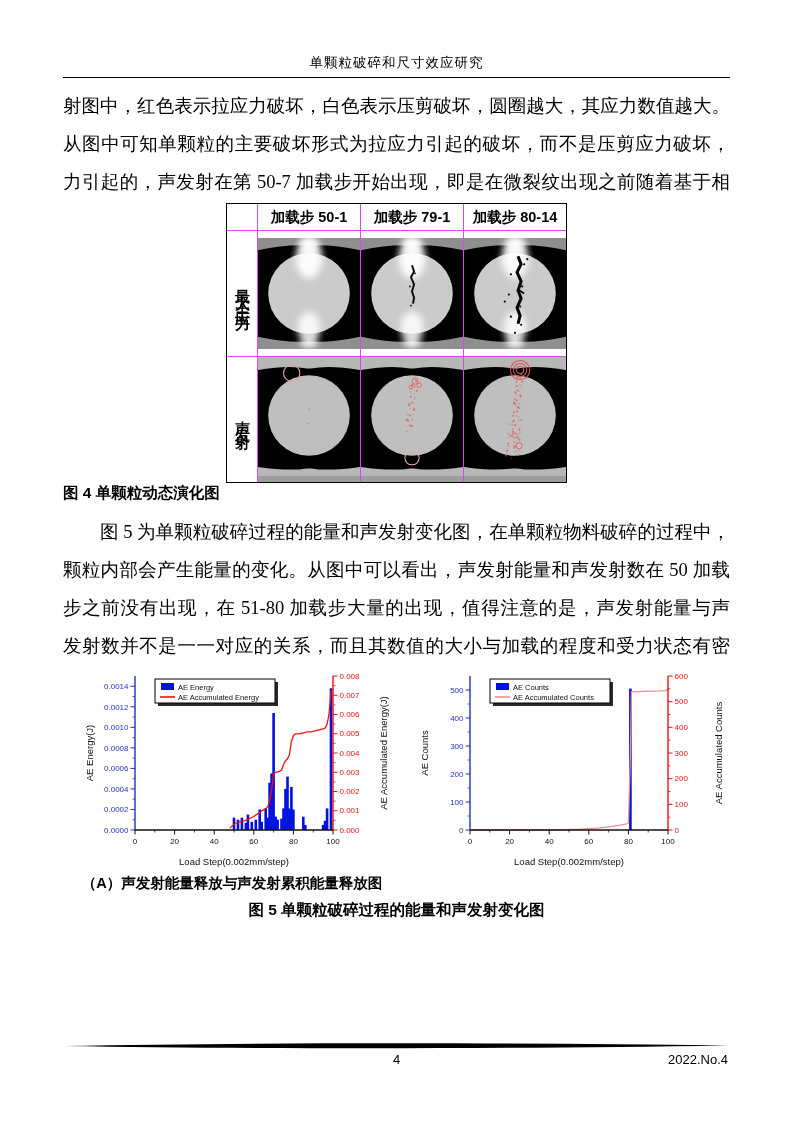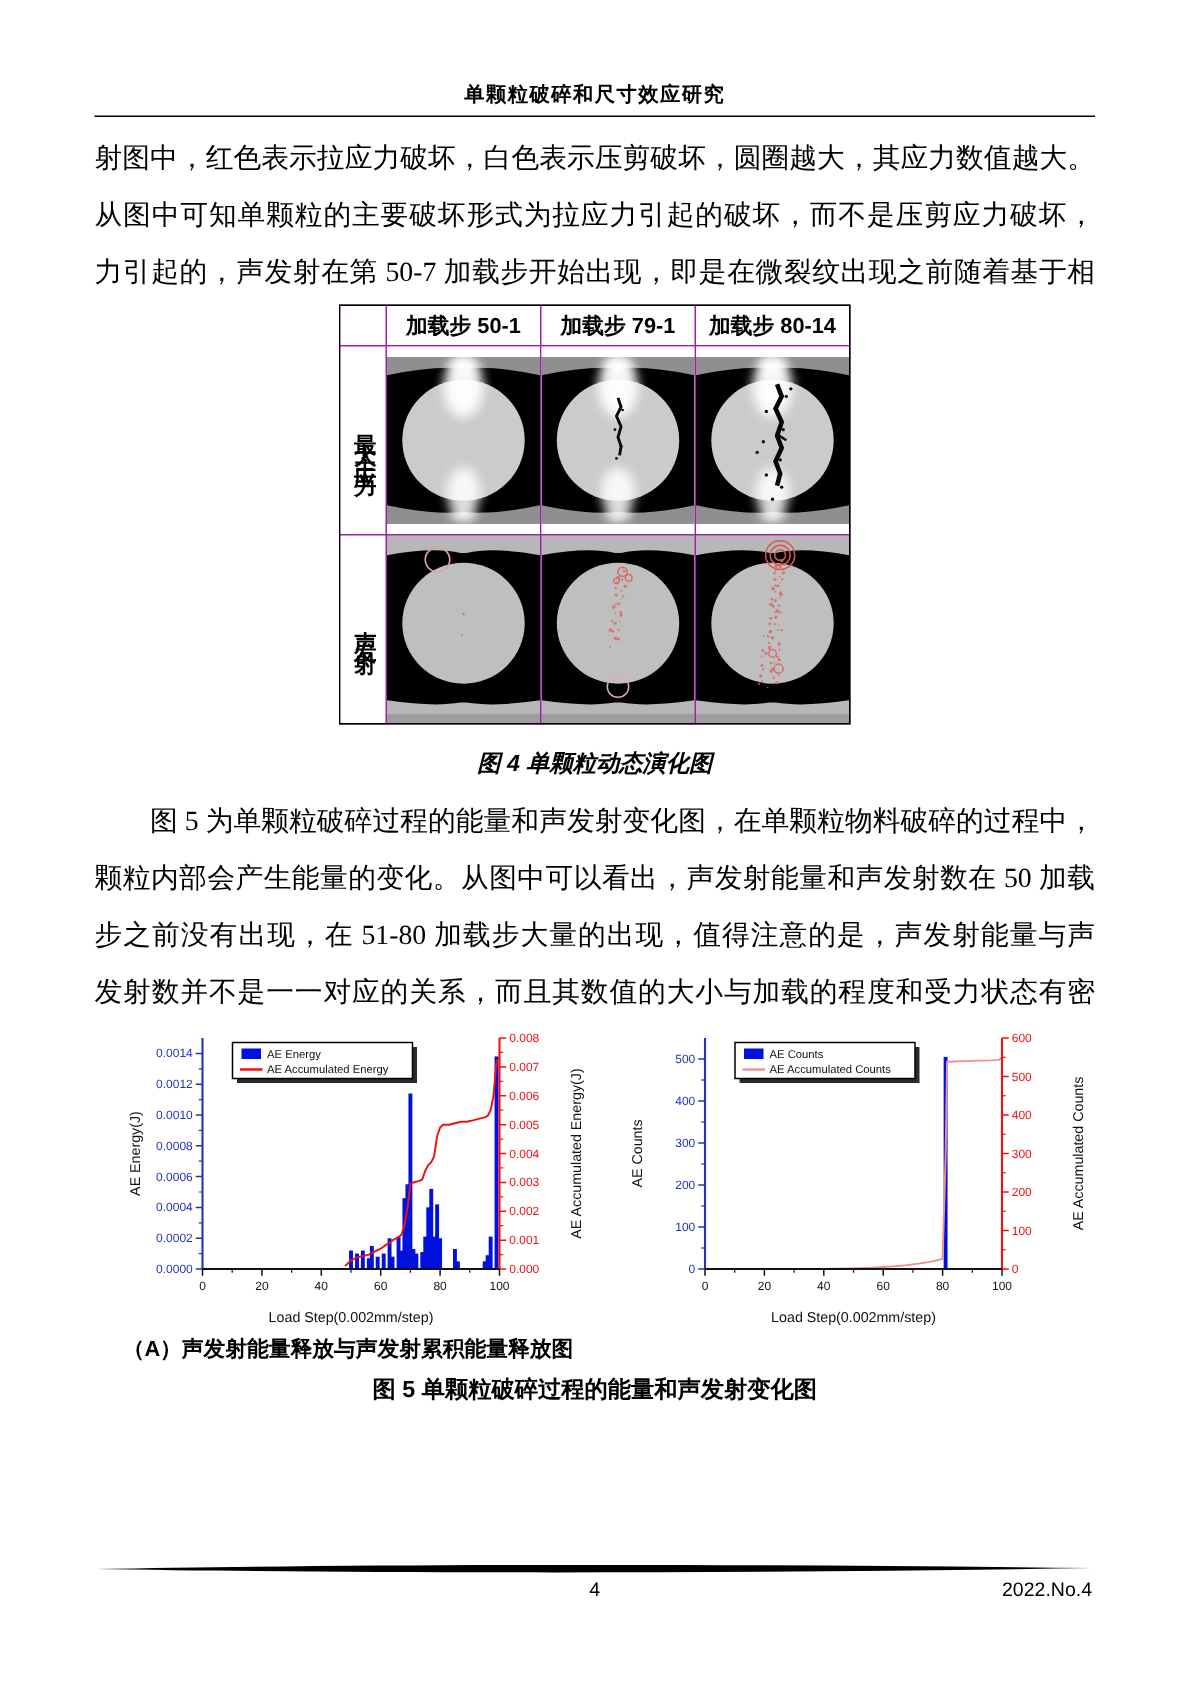--- a/index.html
+++ b/index.html
@@ -1,39 +1,39 @@
 <!DOCTYPE html>
 <html><head>
 <meta charset="utf-8">
 <style>
   html,body{margin:0;padding:0;}
   body{width:793px;height:1122px;background:#fff;overflow:hidden;
        font-family:"Liberation Serif",serif;color:#000;}
   .page{position:relative;width:793px;height:1122px;box-sizing:border-box;padding:0 63px;}
   
-  .hdr-title{padding-top:54px;text-align:center;font-size:13.5px;letter-spacing:1px;font-weight:bold;}
+  .hdr-title{padding-top:54px;text-align:center;font-size:13.5px;letter-spacing:1px;}
   .hdr-rule{border-bottom:1.6px solid #000;margin-top:5px;}
   
   .para{margin-top:9px;font-size:18.5px;line-height:38px;}
   .jline{text-align:justify;text-align-last:justify;}
   .jline.short{text-align-last:left;}
   .indent{text-indent:2em;}
   
   .fig4-wrap{margin-top:2px;}
   .fig4-table{display:grid;grid-template-columns:30px 102px 102px 102px;
-      border:1.6px solid #000;background:#a21caf;gap:1px;width:339px;margin:0 auto;}
+      border:1.6px solid #000;background:#d946ef;gap:1px;width:339px;margin:0 auto;}
   .fig4-table .cell{background:#fff;}
   .fig4-hcell{height:26px;display:flex;align-items:center;justify-content:center;
       font-family:"Liberation Sans",sans-serif;font-weight:bold;font-size:14.5px;}
   .fig4-rcell{display:flex;align-items:center;justify-content:center;
       font-family:"Liberation Sans",sans-serif;font-weight:bold;font-size:15px;
       writing-mode:vertical-rl;text-orientation:upright;letter-spacing:0.45em;}
   .fig4-img{display:block;width:102px;height:125px;}
-  .fig-caption{text-align:center;font-family:"Liberation Sans",sans-serif;
-      font-weight:600;font-size:15.5px;margin-top:16px;font-style:italic;}
+  .fig-caption{font-family:"Liberation Sans",sans-serif;
+      font-weight:600;font-size:15.5px;margin-top:0;}
   
   .charts{display:flex;justify-content:space-between;margin-top:3px;padding-left:20px;}
   .chart-block{width:312px;}
   .chart-svg{display:block;width:312px;height:202px;font-family:"Liberation Sans",sans-serif;}
   .subcaps{display:flex;justify-content:space-between;margin-top:4px;padding-left:4px;}
   .subcap{width:330px;text-align:center;font-family:Liberation Sans, sans-serif;
       font-weight:600;font-size:14.5px;}
   .fig5-cap{text-align:center;font-family:"Liberation Sans",sans-serif;
       font-weight:600;font-size:15.5px;margin-top:7px;}
   

